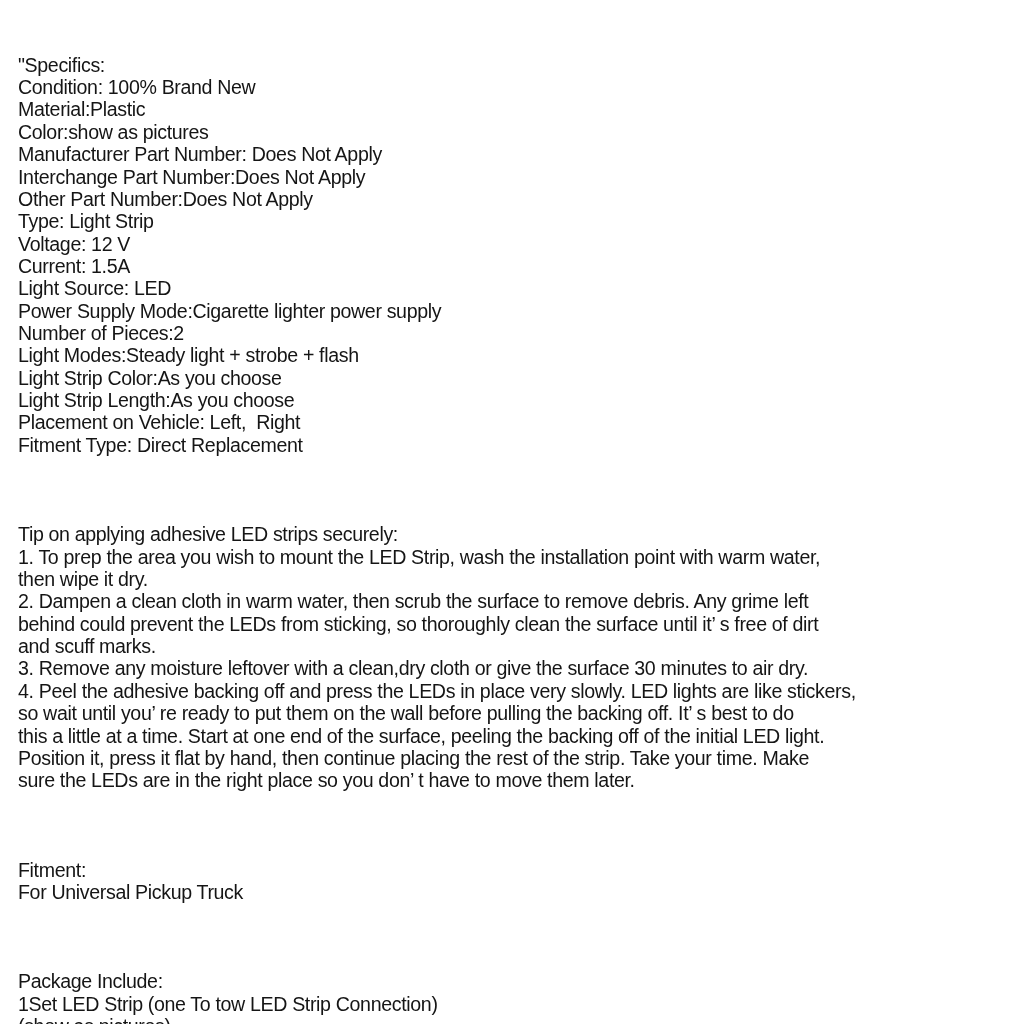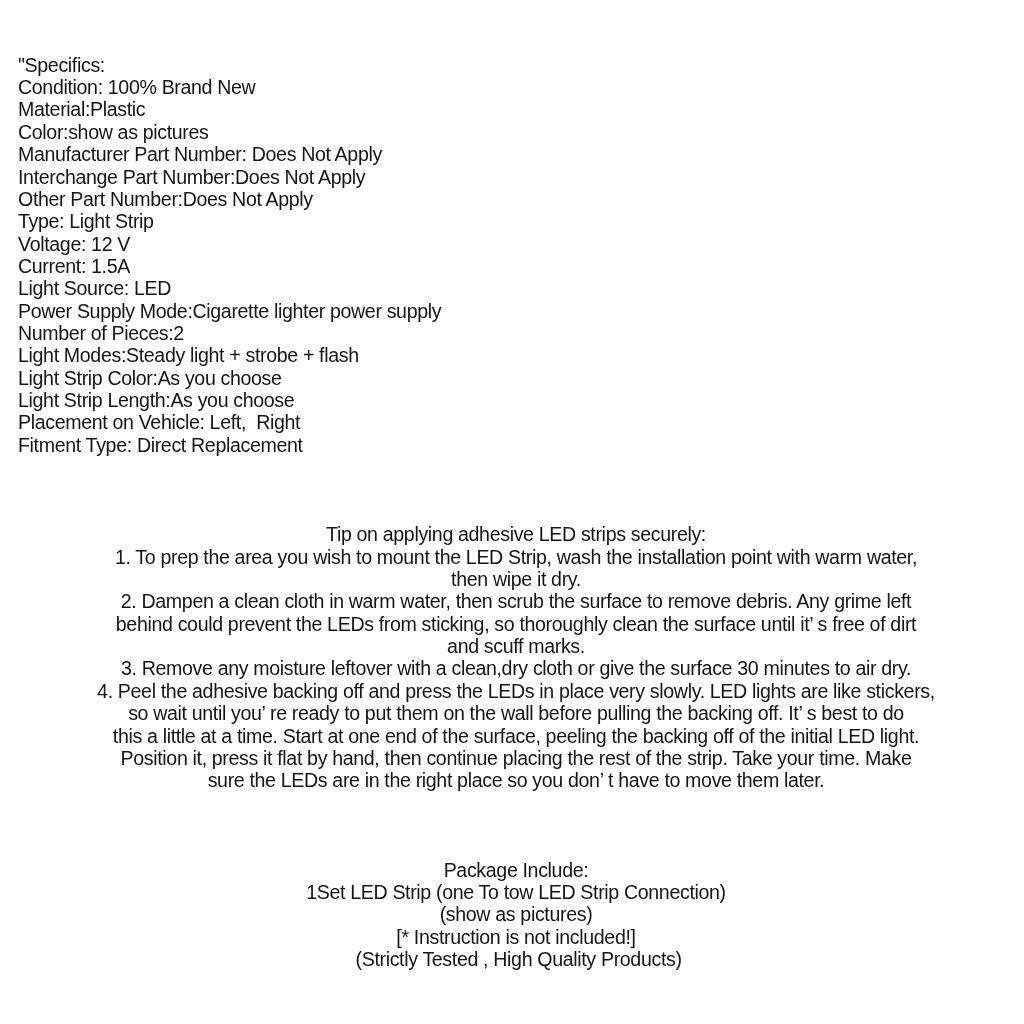--- a/index.html
+++ b/index.html
@@ -17,21 +17,20 @@
     font-family: "Liberation Sans", "DejaVu Sans", sans-serif;
     font-size: 19.6px;
     line-height: 22.36px;
     font-weight: 400;
     letter-spacing: -0.35px;
     color: #151515;
     white-space: pre;
   }
   .block + .block {
     margin-top: 22.36px; 
-    text-align: center;
   }
 </style>
 </head>
 <body style="background: rgb(255, 255, 255);">
 
 <div class="doc" style="color: rgb(21, 21, 21);">
   <div class="block">"Specifics:
 Condition: 100% Brand New
 Material:Plastic
 Color:show as pictures
@@ -54,19 +53,21 @@
 then wipe it dry.
 2. Dampen a clean cloth in warm water, then scrub the surface to remove debris. Any grime left
 behind could prevent the LEDs from sticking, so thoroughly clean the surface until it’ s free of dirt
 and scuff marks.
 3. Remove any moisture leftover with a clean,dry cloth or give the surface 30 minutes to air dry.
 4. Peel the adhesive backing off and press the LEDs in place very slowly. LED lights are like stickers,
 so wait until you’ re ready to put them on the wall before pulling the backing off. It’ s best to do
 this a little at a time. Start at one end of the surface, peeling the backing off of the initial LED light.
 Position it, press it flat by hand, then continue placing the rest of the strip. Take your time. Make
 sure the LEDs are in the right place so you don’ t have to move them later.</div>
+  <div class="block">Fitment:
+For Universal Pickup Truck</div>
   <div class="block">Package Include:
 1Set LED Strip (one To tow LED Strip Connection)
 (show as pictures)
 [* Instruction is not included!]
  (Strictly Tested , High Quality Products)</div>
   
 </div>
 
 </body></html>

